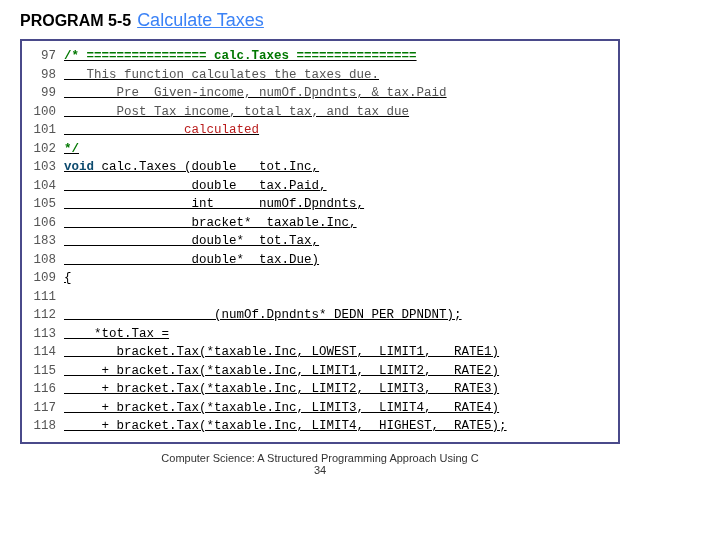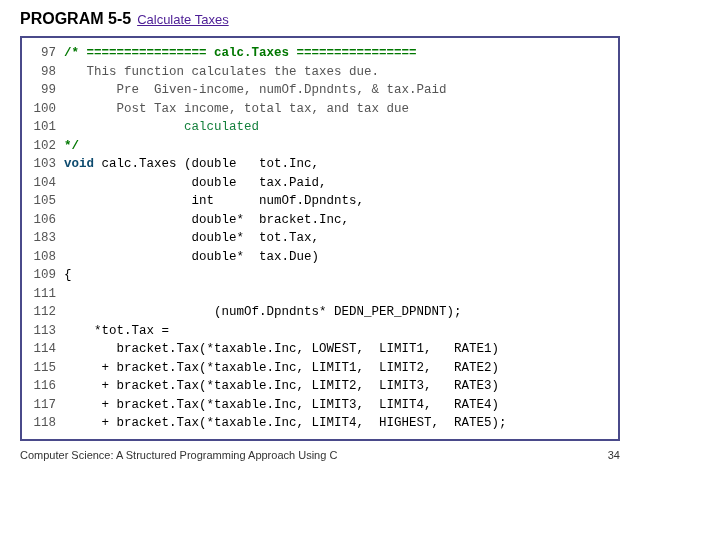--- a/index.html
+++ b/index.html
@@ -22,22 +22,22 @@
       align-items: center;
       margin-bottom: 8px;
     }
     .title-program {
       font-weight: bold;
       font-size: 16px;
       color: #000;
       margin-right: 6px;
     }
     .title-sub {
-      font-size: 13px;
-      color: #4c1d95;
+      font-size: 18px;
+      color: #3b82f6;
       text-decoration: underline;
     }
     .code-box {
       border: 2px solid #4a4a8a;
       background: #fff;
       padding: 6px 4px;
       font-family: 'Courier New', Courier, monospace;
       font-size: 12.5px;
       line-height: 1.48;
       color: #000;
@@ -52,53 +52,55 @@
       text-align: right;
       padding-right: 8px;
       user-select: none;
       font-family: 'Courier New', Courier, monospace;
       font-size: 12.5px;
     }
     .line-content {
       font-family: 'Courier New', Courier, monospace;
       font-size: 12.5px;
       color: #000;
+      text-decoration: underline;
     }
     .kw { color: #0c4a6e; font-weight: bold; }
     .comment-kw { color: #007700; font-weight: bold; }
     .footer {
       display: flex;
       justify-content: space-between;
       align-items: center;
       margin-top: 8px;
       font-size: 11px;
       color: #333;
+      flex-direction: column;
     }
   </style>
 </head>
 <body>
 
 <div class="page">
   <div class="title-bar">
     <span class="title-program">PROGRAM 5-5</span>
     <span class="title-sub">Calculate Taxes</span>
   </div>
 
   <div class="code-box">
 
   <div class="code-line"><span class="line-num">97</span><span class="line-content"><span class="comment-kw">/* ================ calc.Taxes ================</span></span></div>
       <div class="code-line"><span class="line-num">98</span><span class="line-content"><span style="color:#555">   This function calculates the taxes due.</span></span></div>
       <div class="code-line"><span class="line-num">99</span><span class="line-content"><span style="color:#555">       Pre  Given-income, numOf.Dpndnts, &amp; tax.Paid</span></span></div>
       <div class="code-line"><span class="line-num">100</span><span class="line-content"><span style="color:#555">       Post Tax income, total tax, and tax due</span></span></div>
-      <div class="code-line"><span class="line-num">101</span><span class="line-content"><span style="color:#15803d">                calculated</span></span></div>
+      <div class="code-line"><span class="line-num">101</span><span class="line-content"><span style="color:#b91c1c">                calculated</span></span></div>
       <div class="code-line"><span class="line-num">102</span><span class="line-content"><span class="comment-kw">*/</span></span></div>
       <div class="code-line"><span class="line-num">103</span><span class="line-content"><span class="kw">void</span> calc.Taxes (double   tot.Inc,</span></div>
       <div class="code-line"><span class="line-num">104</span><span class="line-content">                 double   tax.Paid,</span></div>
       <div class="code-line"><span class="line-num">105</span><span class="line-content">                 int      numOf.Dpndnts,</span></div>
-      <div class="code-line"><span class="line-num">106</span><span class="line-content">                 double*  bracket.Inc,</span></div>
+      <div class="code-line"><span class="line-num">106</span><span class="line-content">                 bracket*  taxable.Inc,</span></div>
       <div class="code-line"><span class="line-num">183</span><span class="line-content">                 double*  tot.Tax,</span></div>
       <div class="code-line"><span class="line-num">108</span><span class="line-content">                 double*  tax.Due)</span></div>
       <div class="code-line"><span class="line-num">109</span><span class="line-content">{</span></div>
       <div class="code-line"><span class="line-num">111</span></div>
       <div class="code-line"><span class="line-num">112</span><span class="line-content">                    (numOf.Dpndnts* DEDN_PER_DPNDNT);</span></div>
       <div class="code-line"><span class="line-num">113</span><span class="line-content">    *tot.Tax =</span></div>
       <div class="code-line"><span class="line-num">114</span><span class="line-content">       bracket.Tax(*taxable.Inc, LOWEST,  LIMIT1,   RATE1)</span></div>
       <div class="code-line"><span class="line-num">115</span><span class="line-content">     + bracket.Tax(*taxable.Inc, LIMIT1,  LIMIT2,   RATE2)</span></div>
       <div class="code-line"><span class="line-num">116</span><span class="line-content">     + bracket.Tax(*taxable.Inc, LIMIT2,  LIMIT3,   RATE3)</span></div>
       <div class="code-line"><span class="line-num">117</span><span class="line-content">     + bracket.Tax(*taxable.Inc, LIMIT3,  LIMIT4,   RATE4)</span></div>

